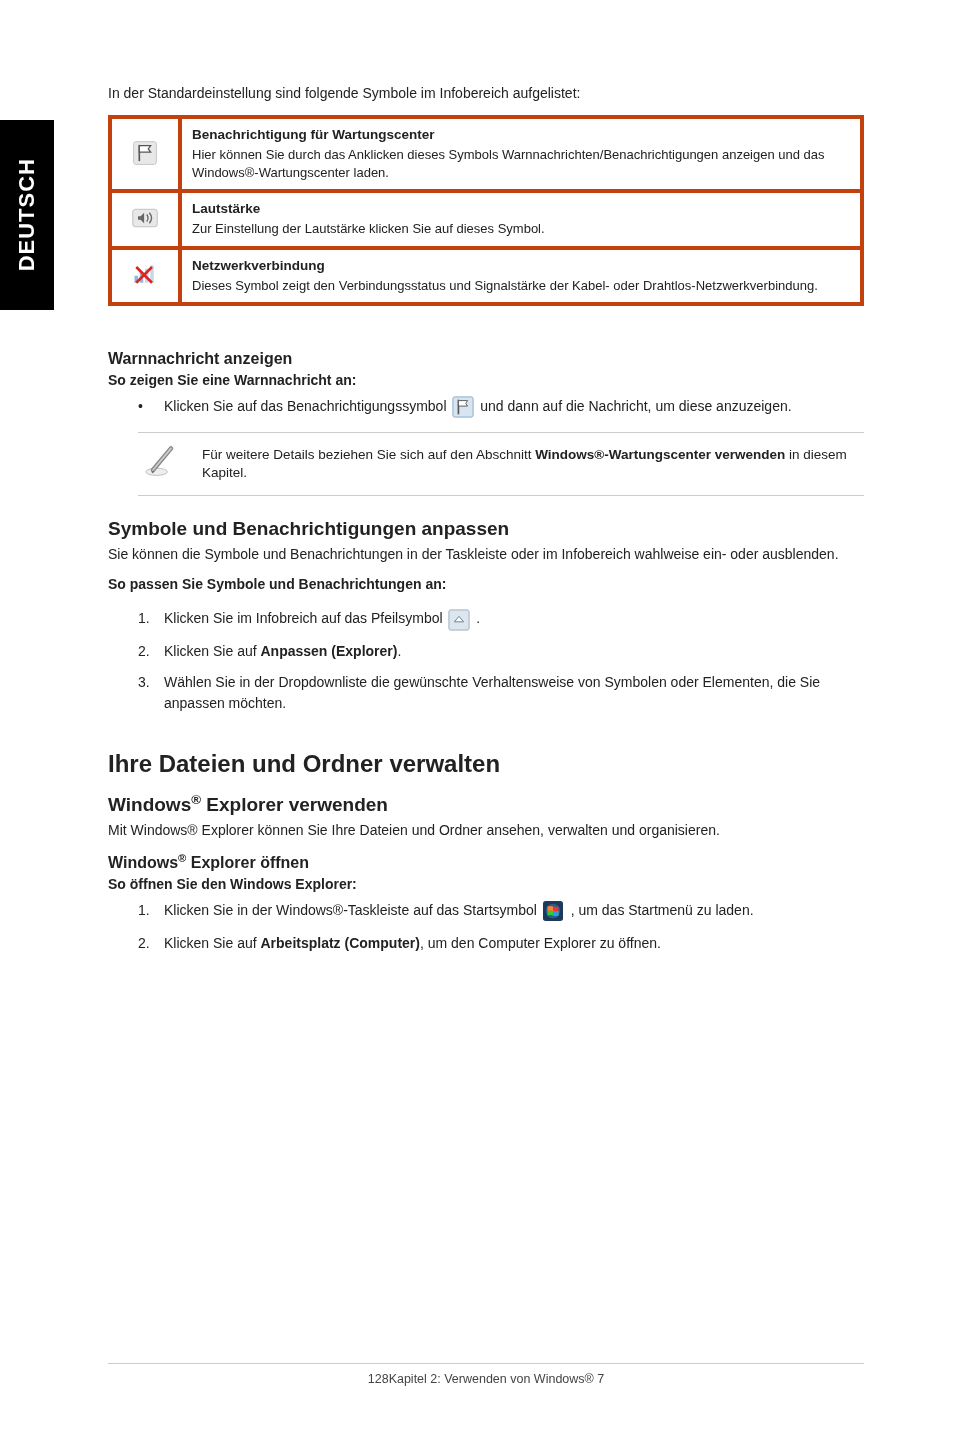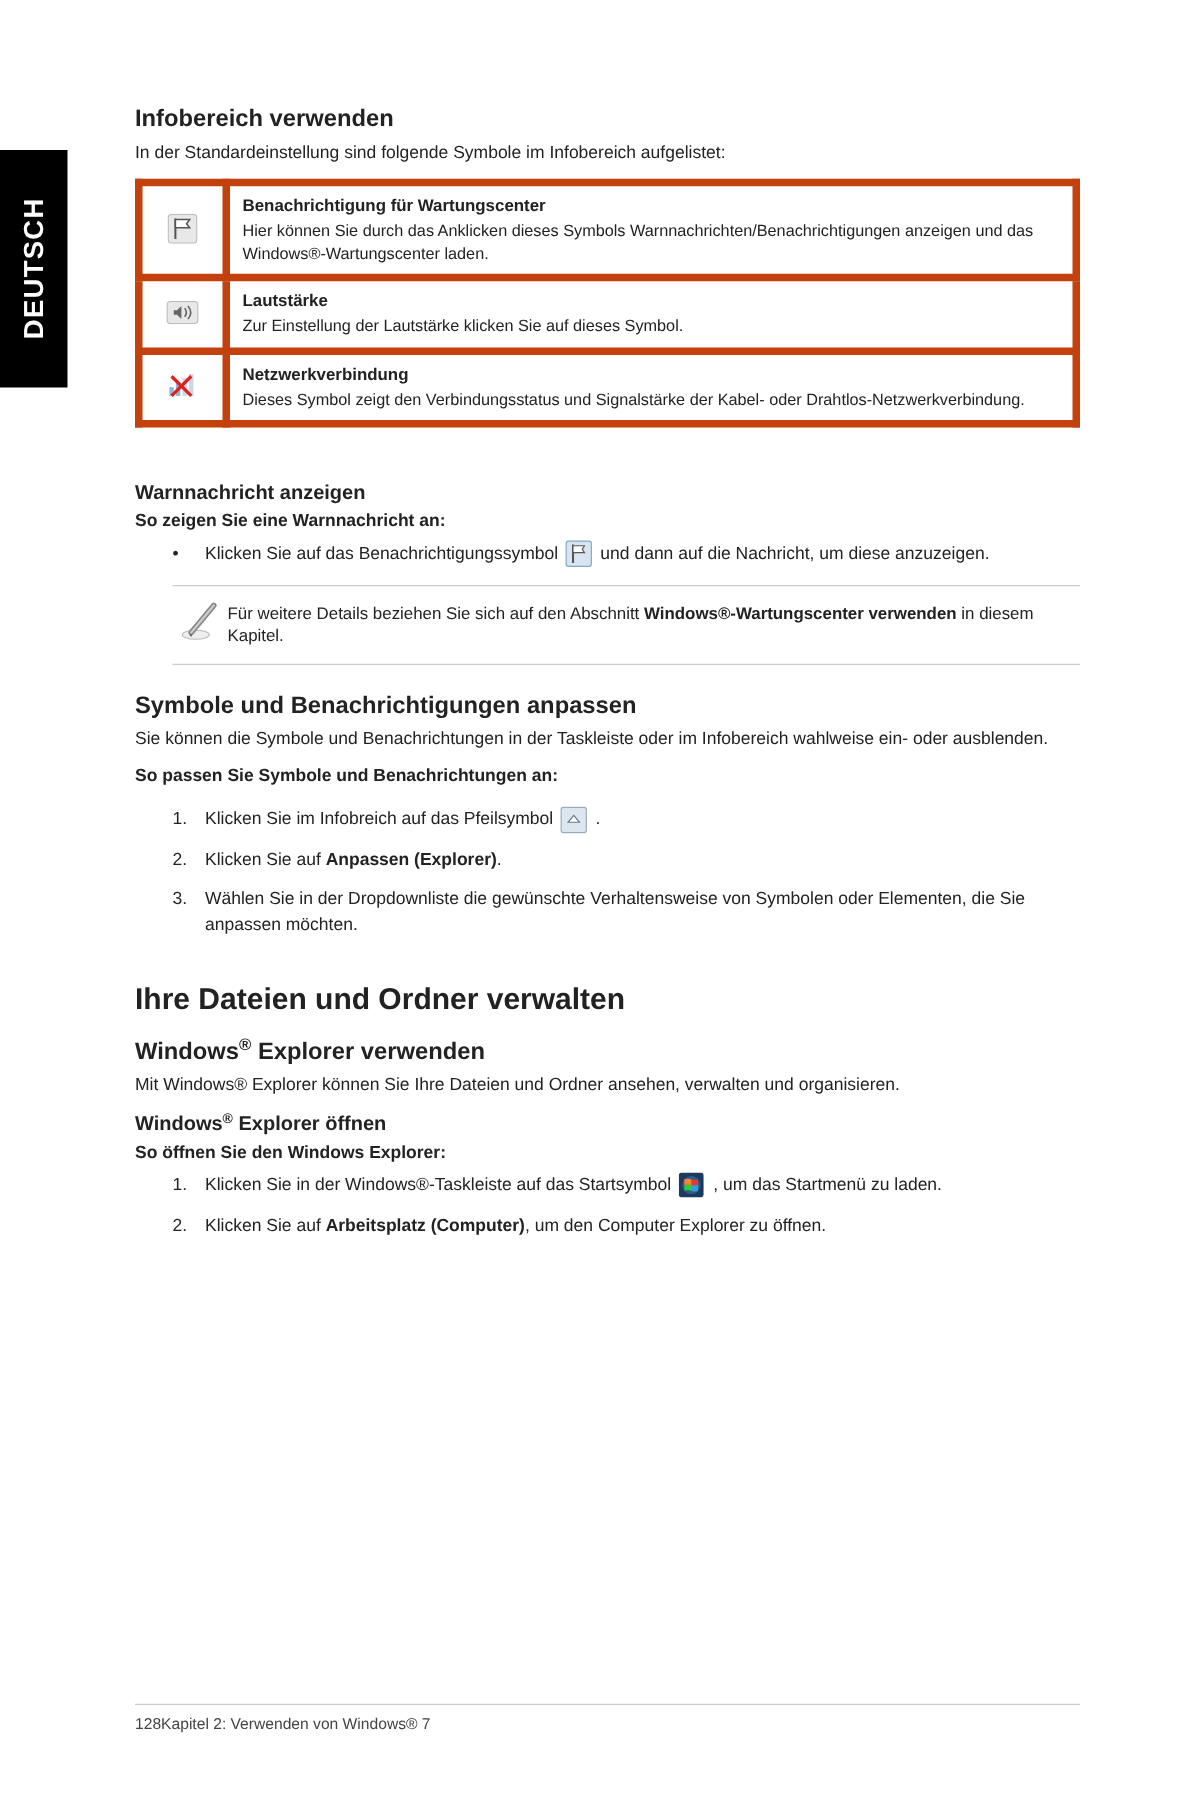--- a/index.html
+++ b/index.html
@@ -45,41 +45,41 @@
     font-weight: bold;
     margin: 36px 0 14px 0;
   }
   p.intro { font-size: 14px; margin-bottom: 14px; }
   table.info {
     width: 100%;
     border-collapse: collapse;
     margin-bottom: 22px;
   }
   table.info td {
-    border: 6px solid #c2410c;
+    border: 4px solid #c2410c;
     padding: 8px 10px;
     vertical-align: top;
   }
   table.info td.icon-cell {
     width: 70px;
     text-align: center;
     vertical-align: middle;
     padding: 10px 6px;
   }
   .tbl-title { font-weight: bold; font-size: 13.5px; margin-bottom: 4px; }
   .tbl-desc { font-size: 13px; line-height: 1.35; }
   h3.sub { font-size: 16px; font-weight: bold; margin-bottom: 4px; margin-top: 44px; }
   .boldline { font-weight: bold; font-size: 14px; margin-bottom: 8px; }
   ul.bullets { list-style: none; padding-left: 30px; margin-bottom: 14px; }
   ul.bullets li { position: relative; padding-left: 26px; line-height: 1.5; font-size: 14px; }
   ul.bullets li::before { content: "•"; position: absolute; left: 0; top: 0; }
   .note-block {
     display: flex;
     align-items: center;
-    gap: 0;
+    gap: 20px;
     border-top: 1px solid #ccc;
     border-bottom: 1px solid #ccc;
     padding: 10px 6px;
     margin: 8px 0 22px 30px;
     font-size: 13.5px;
     line-height: 1.4;
   }
   .pen-icon { width: 38px; flex-shrink: 0; }
   ol.steps { list-style: none; padding-left: 30px; margin-bottom: 10px; counter-reset: step; }
   ol.steps li { position: relative; padding-left: 26px; margin-bottom: 10px; line-height: 1.5; font-size: 14px; }
@@ -92,21 +92,21 @@
     margin: 0 2px;
   }
   .footer {
     position: absolute;
     bottom: 52px;
     left: 108px;
     right: 90px;
     border-top: 1px solid #ccc;
     padding-top: 8px;
     display: flex;
-    justify-content: flex-start;
+    justify-content: center;
     font-size: 12.5px;
     color: #444;
   }
   sup { font-size: 0.7em; }
   
   .flag-svg { width: 26px; height: 26px; }
   .net-svg { width: 28px; height: 26px; }
   .vol-svg { width: 28px; height: 24px; }
   .pen-svg { width: 36px; height: 36px; }
   .arrow-svg { width: 22px; height: 22px; }
@@ -114,21 +114,20 @@
 </style>
 </head>
 <body>
 
 <div class="side-tab">
   <span>DEUTSCH</span>
 </div>
 
 <div class="page">
 
-  <h2 class="section">Infobereich verwenden</h2>
   <p class="intro">In der Standardeinstellung sind folgende Symbole im Infobereich aufgelistet:</p>
 
   <table class="info">
     <tbody>
         <tr>
       <td class="icon-cell">
         <svg class="flag-svg" viewBox="0 0 32 32">
           <rect x="2" y="2" width="28" height="28" rx="3" fill="#e8e8e8" stroke="#bbb"></rect>
           <path d="M9 6 v20" stroke="#555" stroke-width="2"></path>
           <path d="M9 7 h14 l-3 4 l3 4 h-14 z" fill="#fff" stroke="#555" stroke-width="1.5"></path>

